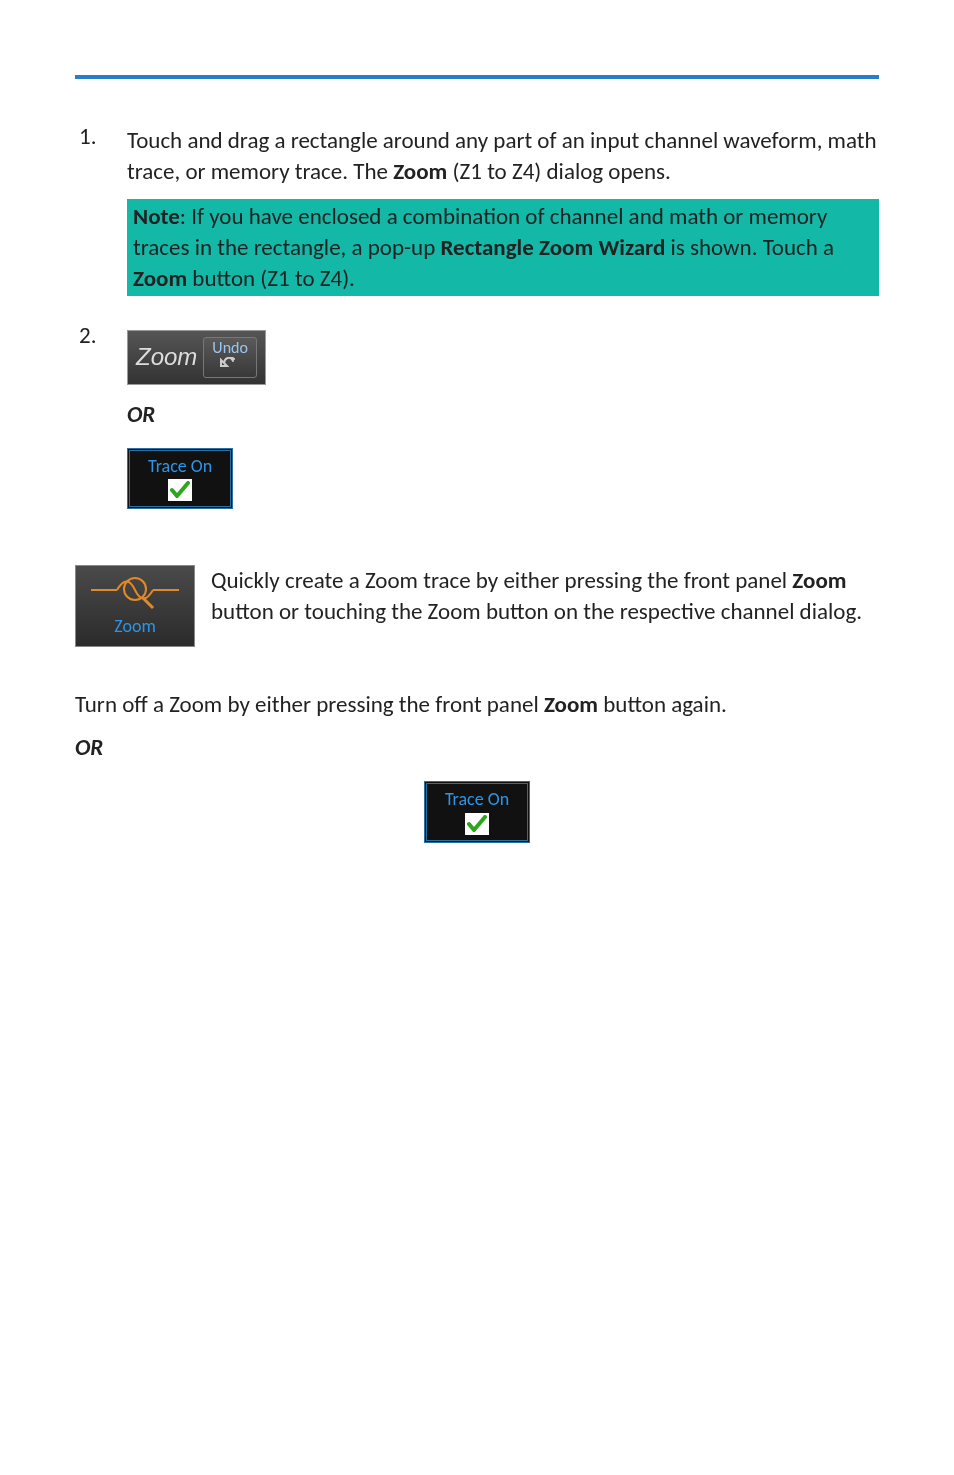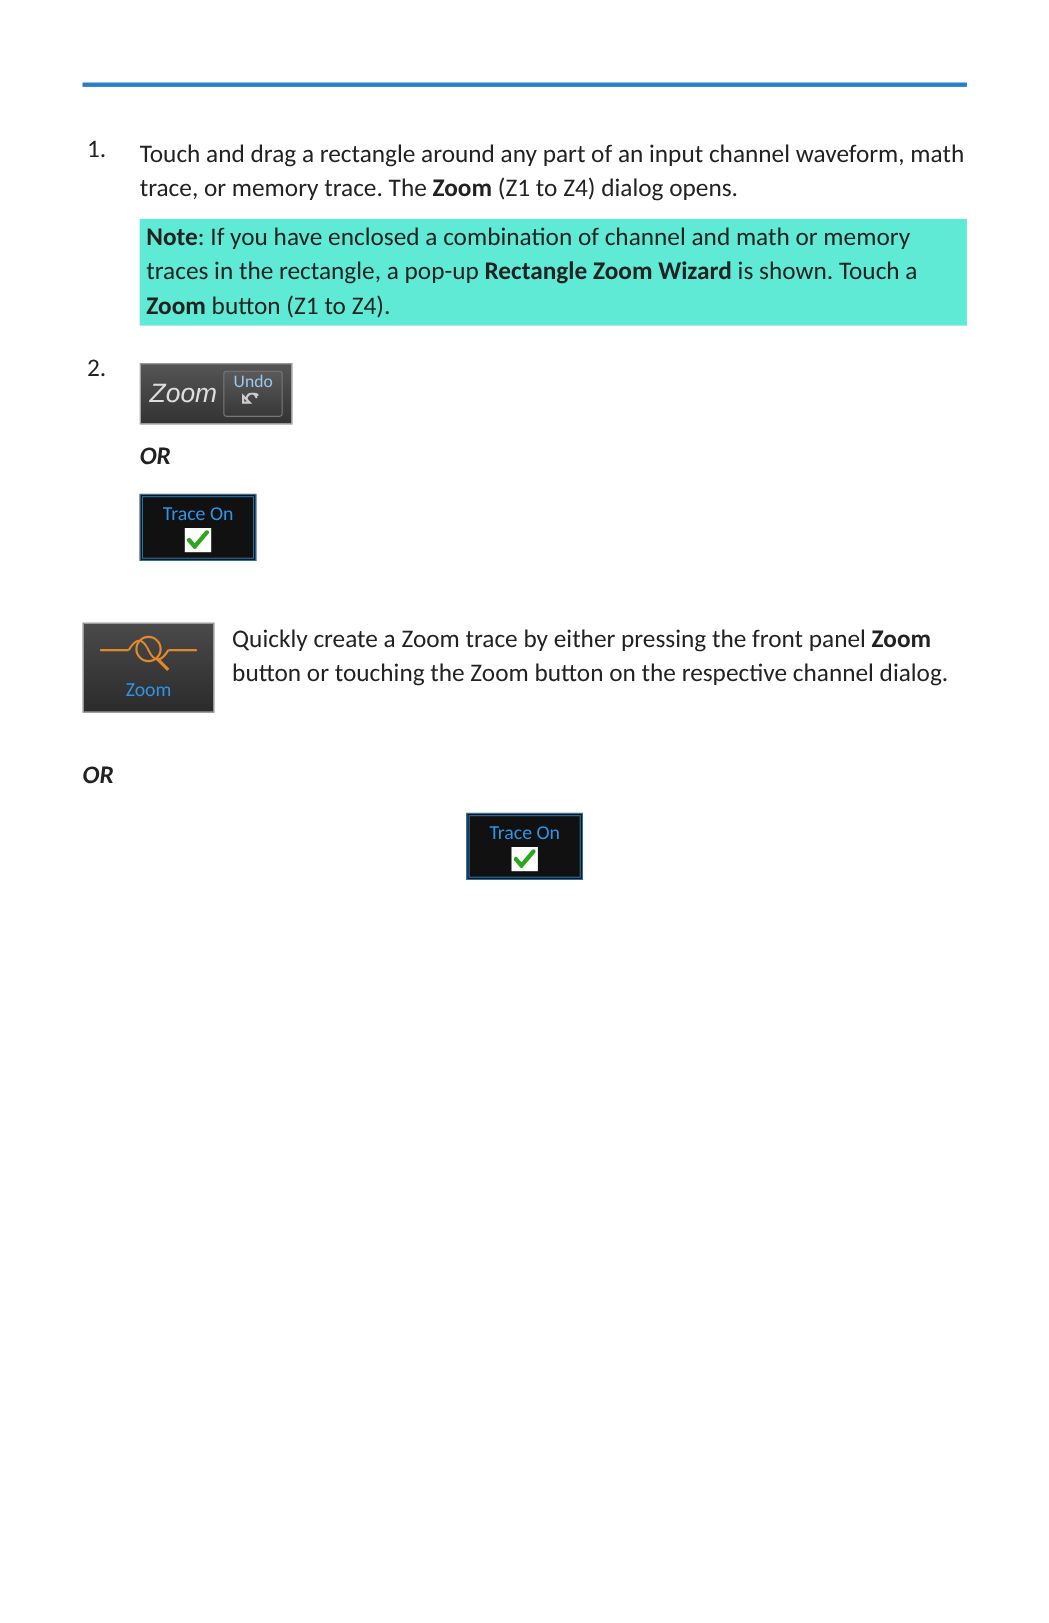--- a/index.html
+++ b/index.html
@@ -27,21 +27,21 @@
     margin-bottom: 12px;
   }
   .num-col {
     flex: 0 0 52px;
     padding-left: 4px;
   }
   .body-col {
     flex: 1;
   }
   .note {
-    background: #5eead4;
+    background: #14b8a6;
     padding: 2px 6px;
     margin: 8px 0 12px 0;
   }
   .img-zoom-undo {
     display: inline-flex;
     align-items: center;
     background: linear-gradient(#555,#333);
     border: 1px solid #999;
     padding: 6px 8px;
     margin-top: 10px;
@@ -186,20 +186,23 @@
           <line x1="56" y1="29" x2="66" y2="39" stroke="#e08a2a" stroke-width="3"></line>
         </svg>
       </div>
       <div>Zoom</div>
     </div>
     <div class="row-text">
       <span>Quickly create a Zoom trace by either pressing the front panel </span><b>Zoom</b><span> button or touching the Zoom button on the respective channel dialog.</span>
     </div>
   </div>
 
+  <p class="para">
+    <span>Turn off a Zoom by either pressing the front panel </span><b>Zoom</b><span> button again.</span>
+  </p>
 
   <p class="para"><b><i>OR</i></b></p>
 
 
   <div class="center-trace">
     <div class="trace-on">
       <div class="trace-on-label">Trace On</div>
       <div class="trace-on-check">
         <svg width="20" height="18" viewBox="0 0 20 18">
             <path d="M2 9 L7 15 L18 2" stroke="#2ca61c" stroke-width="4" fill="none" stroke-linecap="round" stroke-linejoin="round"></path>

